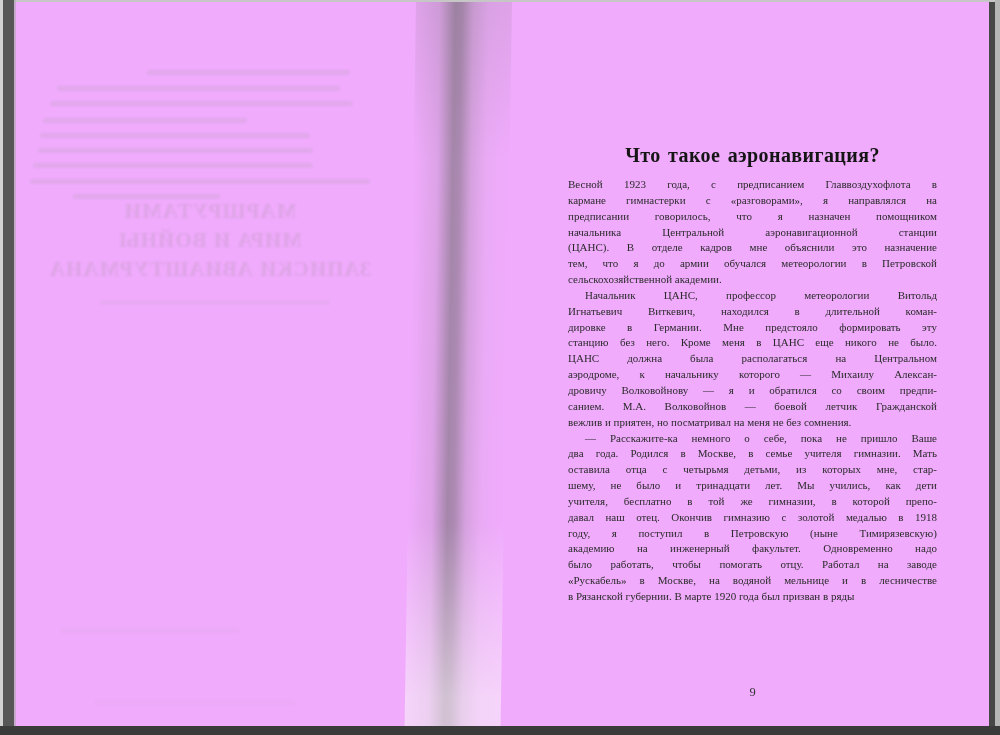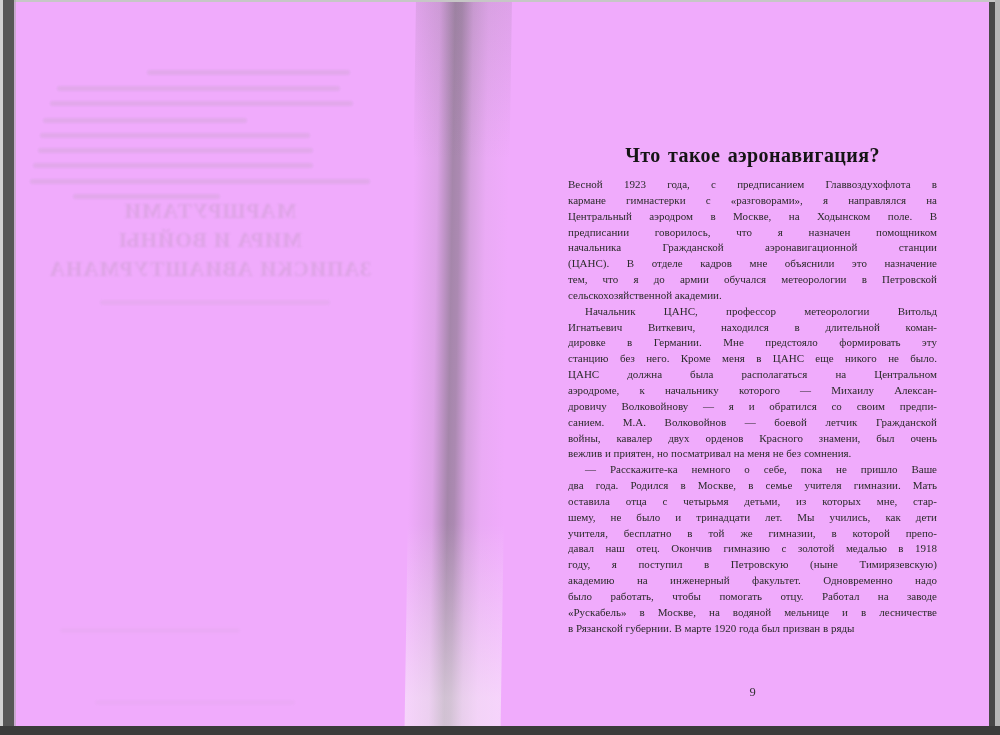--- a/index.html
+++ b/index.html
@@ -104,35 +104,33 @@
     </div>
   </div>
 
   <div id="gutter"></div>
 
   <div id="right-page">
     <div id="chapter-title">Что такое аэронавигация?</div>
     <div id="body-lines">
         <div class="line">Весной 1923 года, с предписанием Главвоздухофлота в</div>
         <div class="line">кармане гимнастерки с «разговорами», я направлялся на</div>
-        <div class="line">Центральный аэродром в Москве, на Ходынском поле. В</div>
         <div class="line">предписании говорилось, что я назначен помощником</div>
-        <div class="line">начальника Гражданской аэронавигационной станции</div>
+        <div class="line">начальника Центральной аэронавигационной станции</div>
         <div class="line">(ЦАНС). В отделе кадров мне объяснили это назначение</div>
         <div class="line">тем, что я до армии обучался метеорологии в Петровской</div>
         <div class="line pend">сельскохозяйственной академии.</div>
         <div class="line indent">Начальник ЦАНС, профессор метеорологии Витольд</div>
         <div class="line">Игнатьевич Виткевич, находился в длительной коман-</div>
         <div class="line">дировке в Германии. Мне предстояло формировать эту</div>
         <div class="line">станцию без него. Кроме меня в ЦАНС еще никого не было.</div>
         <div class="line">ЦАНС должна была располагаться на Центральном</div>
         <div class="line">аэродроме, к начальнику которого — Михаилу Алексан-</div>
         <div class="line">дровичу Волковойнову — я и обратился со своим предпи-</div>
         <div class="line">санием. М.А. Волковойнов — боевой летчик Гражданской</div>
-        <div class="line">войны, кавалер двух орденов Красного знамени, был очень</div>
         <div class="line pend">вежлив и приятен, но посматривал на меня не без сомнения.</div>
         <div class="line indent">— Расскажите-ка немного о себе, пока не пришло Ваше</div>
         <div class="line">два года. Родился в Москве, в семье учителя гимназии. Мать</div>
         <div class="line">оставила отца с четырьмя детьми, из которых мне, стар-</div>
         <div class="line">шему, не было и тринадцати лет. Мы учились, как дети</div>
         <div class="line">учителя, бесплатно в той же гимназии, в которой препо-</div>
         <div class="line">давал наш отец. Окончив гимназию с золотой медалью в 1918</div>
         <div class="line">году, я поступил в Петровскую (ныне Тимирязевскую)</div>
         <div class="line">академию на инженерный факультет. Одновременно надо</div>
         <div class="line">было работать, чтобы помогать отцу. Работал на заводе</div>

